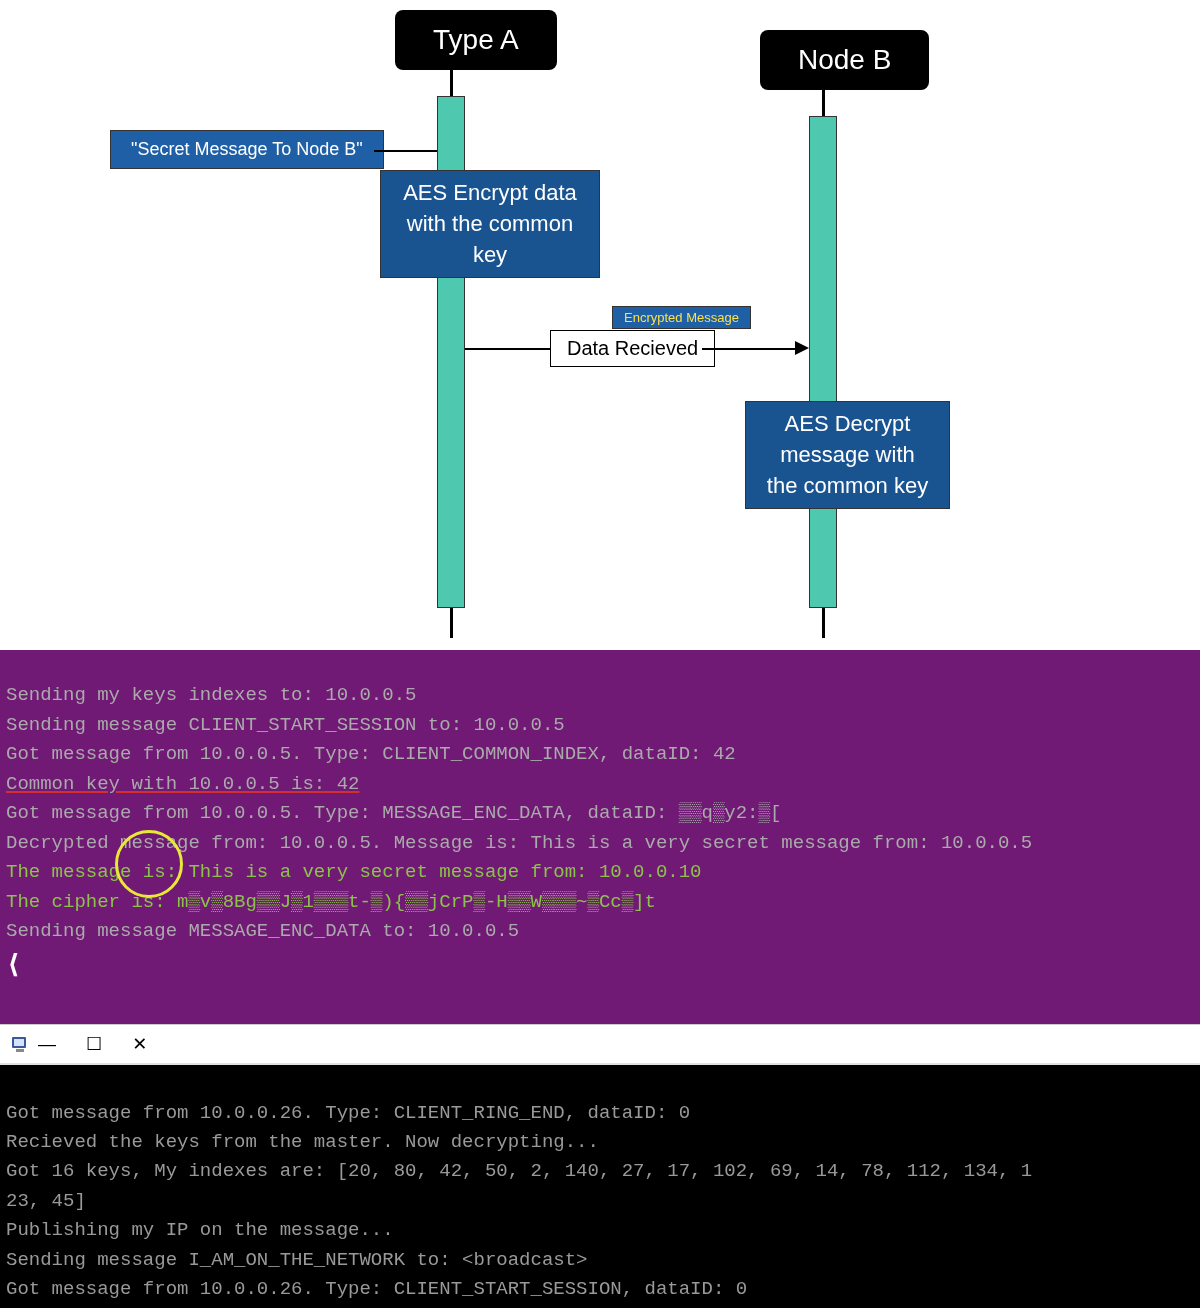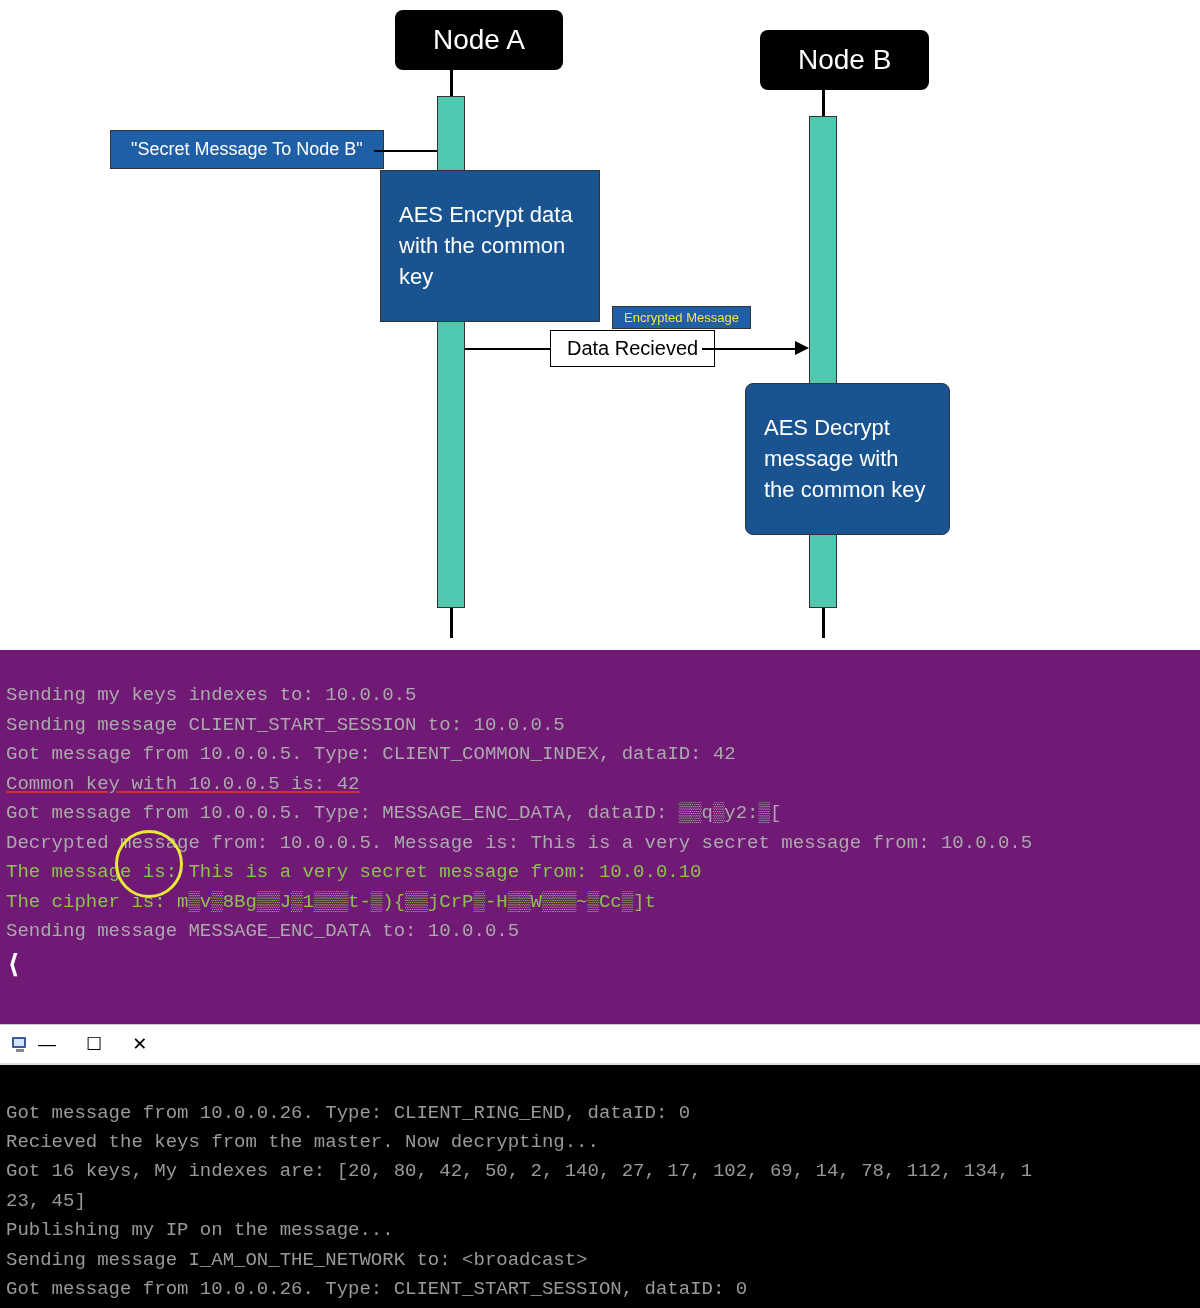--- a/index.html
+++ b/index.html
@@ -33,21 +33,22 @@
       font-size: 18px;
       padding: 8px 20px;
       border: 1px solid #333;
     }
     
     .aes-box {
       position: absolute;
       background: #1a5490;
       color: #fff;
       font-size: 22px;
-      padding: 29px 18px;
+      padding: 7px 18px;
+      text-align: center;
       line-height: 1.4;
       border: 1px solid #333;
     }
     
     .enc-badge {
       position: absolute;
       background: #1f5fa6;
       color: #fde047;
       font-size: 13px;
       padding: 3px 11px;
@@ -121,21 +122,21 @@
       padding: 4px 6px;
       white-space: pre;
       overflow: hidden;
     }
   </style>
 </head>
 <body>
 
 <div class="diagram">
 
-  <div class="node-label" style="left:395px; top:10px;">Node A</div>
+  <div class="node-label" style="left:395px; top:10px;">Type A</div>
   <div class="node-label" style="left:760px; top:30px;">Node B</div>
 
   <div class="lifeline-top" style="left:450px; top:68px; height:28px;"></div>
   <div class="lifeline-top" style="left:822px; top:88px; height:28px;"></div>
 
   <div class="lifeline" style="left:437px; top:96px; height:512px;"></div>
   <div class="lifeline" style="left:809px; top:116px; height:492px;"></div>
 
   <div class="lifeline-bottom" style="left:450px; top:608px; height:30px;"></div>
   <div class="lifeline-bottom" style="left:822px; top:608px; height:30px;"></div>
@@ -148,21 +149,21 @@
 
   <div class="enc-badge" style="left:612px; top:306px;">Encrypted Message</div>
 
   <div class="data-enc" style="left:550px; top:330px;">Data Recieved</div>
 
   <div class="arrow-line" style="left:465px; top:348px; width:85px;"></div>
 
   <div class="arrow-line" style="left:702px; top:348px; width:95px;"></div>
   <div class="arrow-head" style="left:795px; top:341px;"></div>
 
-  <div class="aes-box" style="left:745px; top:383px; width:205px;border-radius:8px;"><span>AES Decrypt message with the common key</span></div>
+  <div class="aes-box" style="left:745px; top:401px; width:205px;"><span>AES Decrypt message with the common key</span></div>
 
 </div>
 
 <div class="terminal1">
 <span>Sending my keys indexes to: 10.0.0.5</span>
 <span>Sending message CLIENT_START_SESSION to: 10.0.0.5</span>
 <span>Got message from 10.0.0.5. Type: CLIENT_COMMON_INDEX, dataID: 42</span>
 <span class="underline">Common key with 10.0.0.5 is: 42</span>
 <span>Got message from 10.0.0.5. Type: MESSAGE_ENC_DATA, dataID: ▒▒q▒y2:▒[</span>
 <span>Decrypted message from: 10.0.0.5. Message is: This is a very secret message from: 10.0.0.5</span>

